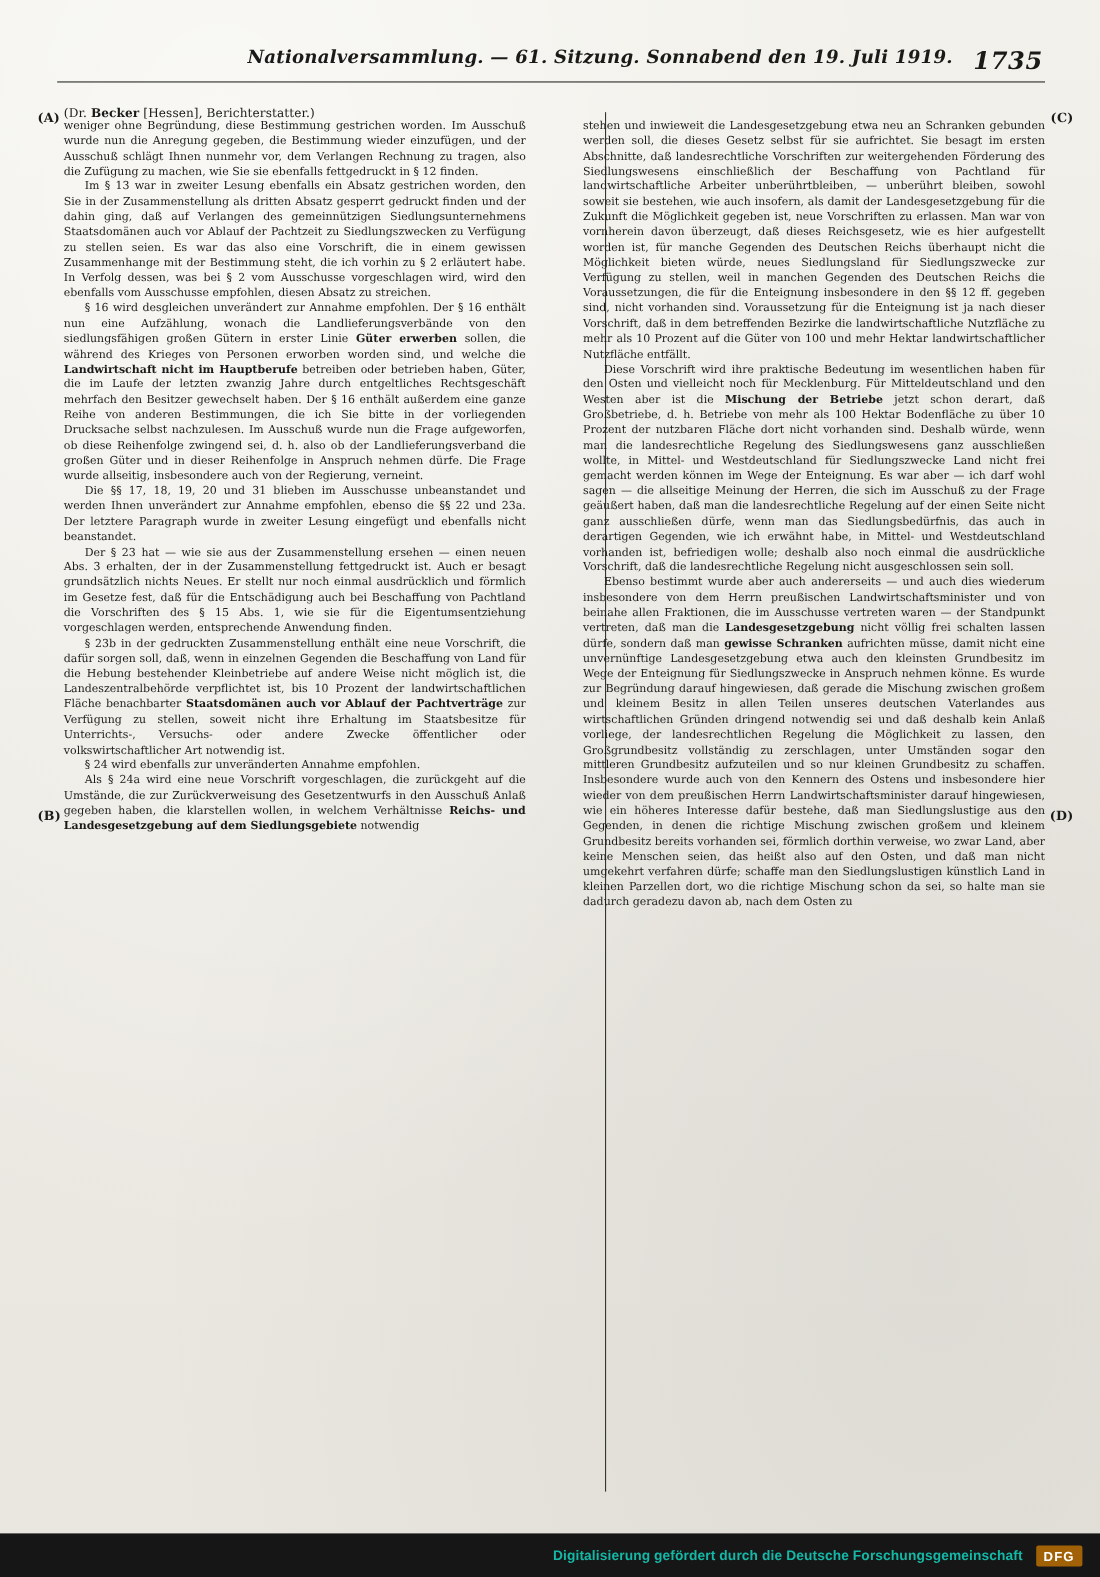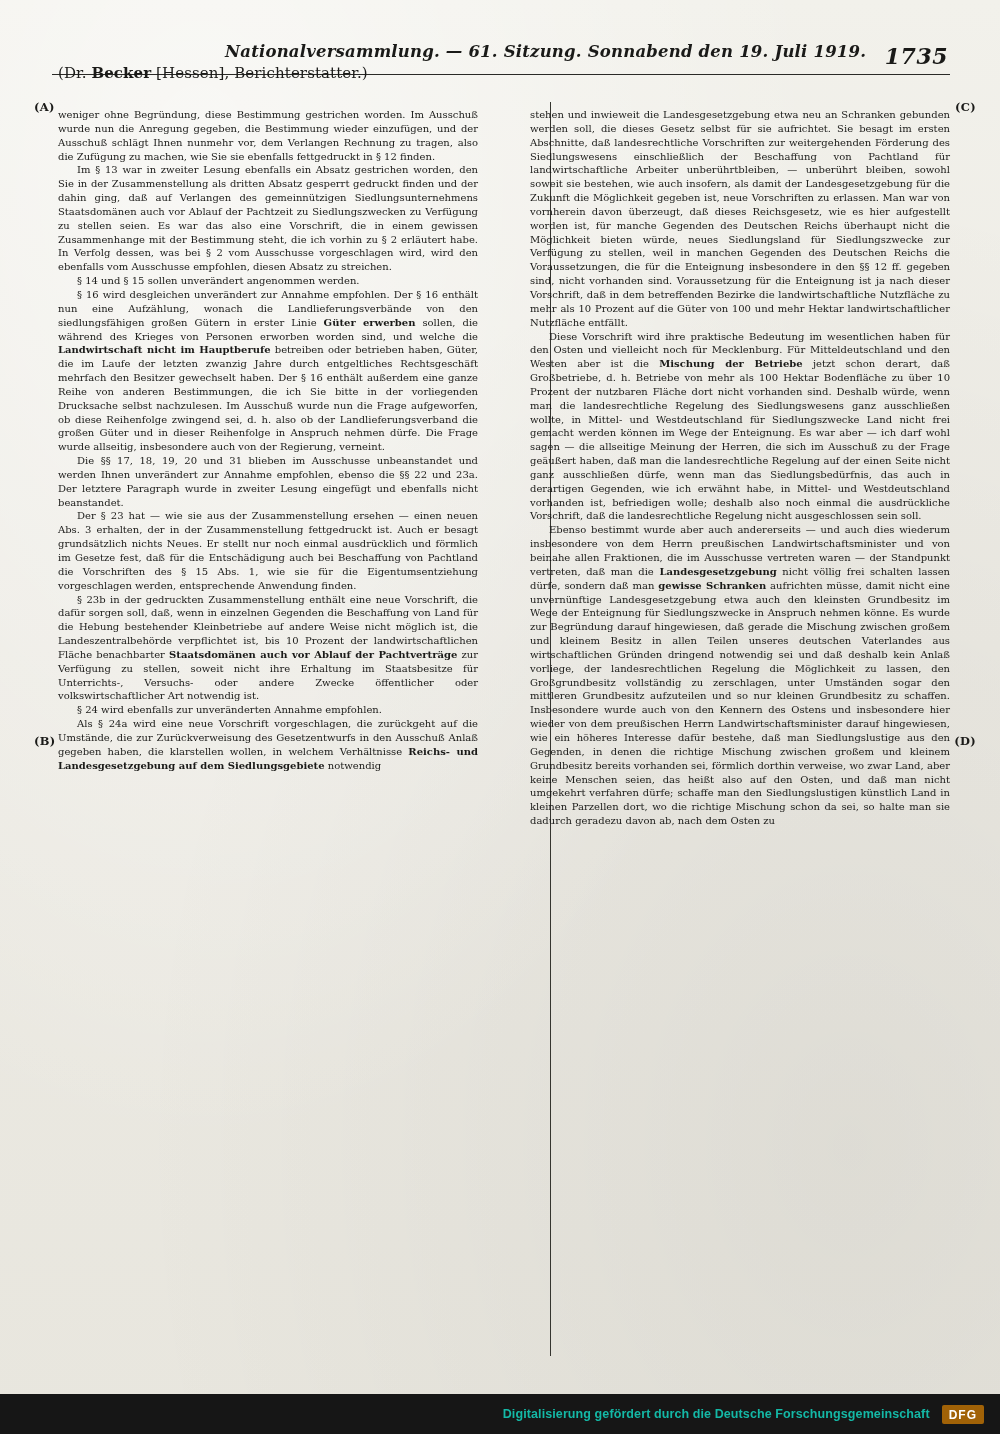--- a/index.html
+++ b/index.html
@@ -63,22 +63,22 @@
     left: 52px;
     right: 50px;
     top: 74px;
     border-top: 1.4px solid #2a2a27;
   }
 
   
   .speaker-line {
     position: absolute;
     left: 58px;
-    top: 64px;
-    font-size: 15px;
+    top: 96px;
+    font-size: 11px;
     letter-spacing: 0.1px;
     text-align: center;
   }
   .speaker-line b { font-weight: 700; }
 
   
   .cols {
     position: absolute;
     top: 98px;
     left: 58px;
@@ -183,21 +183,20 @@
     <div class="marker marker-b">(B)</div>
     <div class="marker marker-c">(C)</div>
     <div class="marker marker-d">(D)</div>
 
     <div class="cols">
       <div class="divider"></div>
 
       <div class="col col-left">
         <p class="noindent">weniger ohne Begründung, diese Bestimmung gestrichen worden. Im Ausschuß wurde nun die Anregung gegeben, die Bestimmung wieder einzufügen, und der Ausschuß schlägt Ihnen nunmehr vor, dem Verlangen Rechnung zu tragen, also die Zufügung zu machen, wie Sie sie ebenfalls fettgedruckt in § 12 finden.</p>
         <p>Im § 13 war in zweiter Lesung ebenfalls ein Absatz gestrichen worden, den Sie in der Zusammenstellung als dritten Absatz gesperrt gedruckt finden und der dahin ging, daß auf Verlangen des gemeinnützigen Siedlungsunternehmens Staatsdomänen auch vor Ablauf der Pachtzeit zu Siedlungszwecken zu Verfügung zu stellen seien. Es war das also eine Vorschrift, die in einem gewissen Zusammenhange mit der Bestimmung steht, die ich vorhin zu § 2 erläutert habe. In Verfolg dessen, was bei § 2 vom Ausschusse vorgeschlagen wird, wird den ebenfalls vom Ausschusse empfohlen, diesen Absatz zu streichen.</p>
-        <p>§ 14 und § 15 sollen unverändert angenommen werden.</p>
         <p><span>§ 16 wird desgleichen unverändert zur Annahme empfohlen. Der § 16 enthält nun eine Aufzählung, wonach die Landlieferungsverbände von den siedlungsfähigen großen Gütern in erster Linie </span><b class="bold">Güter erwerben</b><span> sollen, die während des Krieges von Personen erworben worden sind, und welche die </span><b class="bold">Landwirtschaft nicht im Hauptberufe</b><span> betreiben oder betrieben haben, Güter, die im Laufe der letzten zwanzig Jahre durch entgeltliches Rechtsgeschäft mehrfach den Besitzer gewechselt haben. Der § 16 enthält außerdem eine ganze Reihe von anderen Bestimmungen, die ich Sie bitte in der vorliegenden Drucksache selbst nachzulesen. Im Ausschuß wurde nun die Frage aufgeworfen, ob diese Reihenfolge zwingend sei, d. h. also ob der Landlieferungsverband die großen Güter und in dieser Reihenfolge in Anspruch nehmen dürfe. Die Frage wurde allseitig, insbesondere auch von der Regierung, verneint.</span></p>
         <p>Die §§ 17, 18, 19, 20 und 31 blieben im Ausschusse unbeanstandet und werden Ihnen unverändert zur Annahme empfohlen, ebenso die §§ 22 und 23a. Der letztere Paragraph wurde in zweiter Lesung eingefügt und ebenfalls nicht beanstandet.</p>
         <p>Der § 23 hat — wie sie aus der Zusammenstellung ersehen — einen neuen Abs. 3 erhalten, der in der Zusammenstellung fettgedruckt ist. Auch er besagt grundsätzlich nichts Neues. Er stellt nur noch einmal ausdrücklich und förmlich im Gesetze fest, daß für die Entschädigung auch bei Beschaffung von Pachtland die Vorschriften des § 15 Abs. 1, wie sie für die Eigentumsentziehung vorgeschlagen werden, entsprechende Anwendung finden.</p>
         <p><span>§ 23b in der gedruckten Zusammenstellung enthält eine neue Vorschrift, die dafür sorgen soll, daß, wenn in einzelnen Gegenden die Beschaffung von Land für die Hebung bestehender Kleinbetriebe auf andere Weise nicht möglich ist, die Landeszentralbehörde verpflichtet ist, bis 10 Prozent der landwirtschaftlichen Fläche benachbarter </span><b class="bold">Staatsdomänen auch vor Ablauf der Pachtverträge</b><span> zur Verfügung zu stellen, soweit nicht ihre Erhaltung im Staatsbesitze für Unterrichts-, Versuchs- oder andere Zwecke öffentlicher oder volkswirtschaftlicher Art notwendig ist.</span></p>
         <p>§ 24 wird ebenfalls zur unveränderten Annahme empfohlen.</p>
         <p><span>Als § 24a wird eine neue Vorschrift vorgeschlagen, die zurückgeht auf die Umstände, die zur Zurückverweisung des Gesetzentwurfs in den Ausschuß Anlaß gegeben haben, die klarstellen wollen, in welchem Verhältnisse </span><b class="bold">Reichs- und Landesgesetzgebung auf dem Siedlungsgebiete</b><span> notwendig</span></p>
       </div>
 
       <div class="col col-right">
         <p class="noindent">stehen und inwieweit die Landesgesetzgebung etwa neu an Schranken gebunden werden soll, die dieses Gesetz selbst für sie aufrichtet. Sie besagt im ersten Abschnitte, daß landesrechtliche Vorschriften zur weitergehenden Förderung des Siedlungswesens einschließlich der Beschaffung von Pachtland für landwirtschaftliche Arbeiter unberührtbleiben, — unberührt bleiben, sowohl soweit sie bestehen, wie auch insofern, als damit der Landesgesetzgebung für die Zukunft die Möglichkeit gegeben ist, neue Vorschriften zu erlassen. Man war von vornherein davon überzeugt, daß dieses Reichsgesetz, wie es hier aufgestellt worden ist, für manche Gegenden des Deutschen Reichs überhaupt nicht die Möglichkeit bieten würde, neues Siedlungsland für Siedlungszwecke zur Verfügung zu stellen, weil in manchen Gegenden des Deutschen Reichs die Voraussetzungen, die für die Enteignung insbesondere in den §§ 12 ff. gegeben sind, nicht vorhanden sind. Voraussetzung für die Enteignung ist ja nach dieser Vorschrift, daß in dem betreffenden Bezirke die landwirtschaftliche Nutzfläche zu mehr als 10 Prozent auf die Güter von 100 und mehr Hektar landwirtschaftlicher Nutzfläche entfällt.</p>

